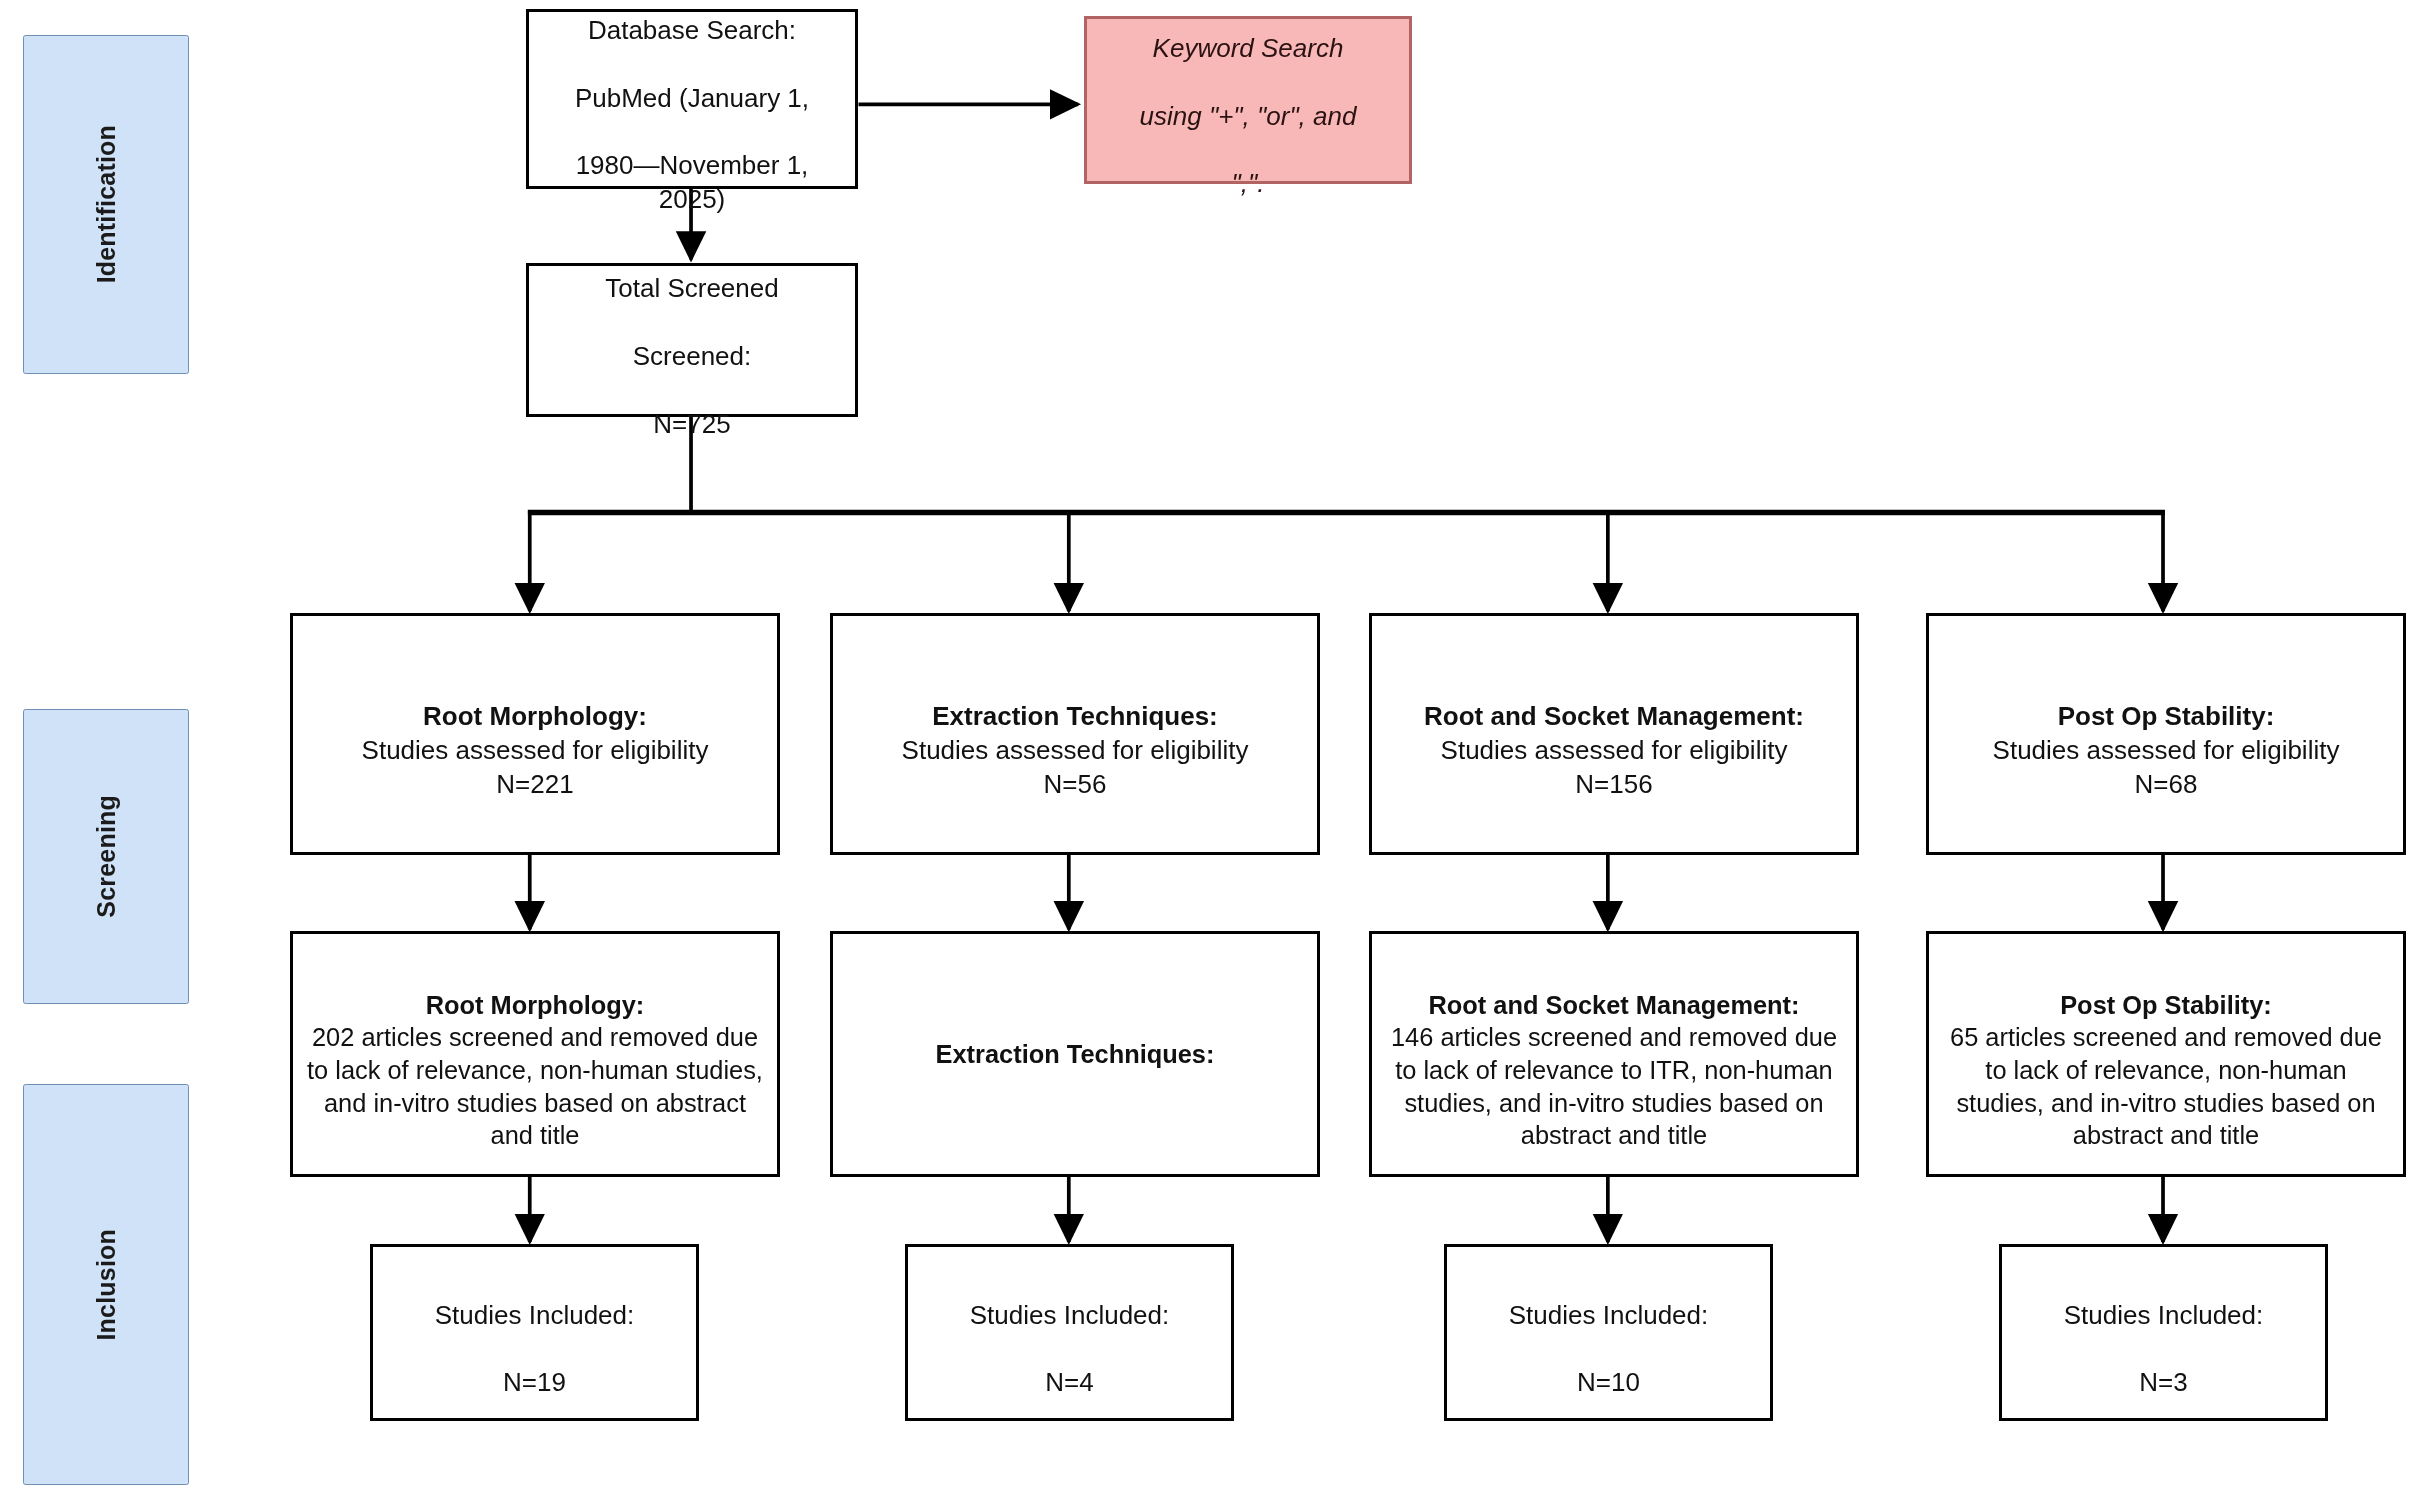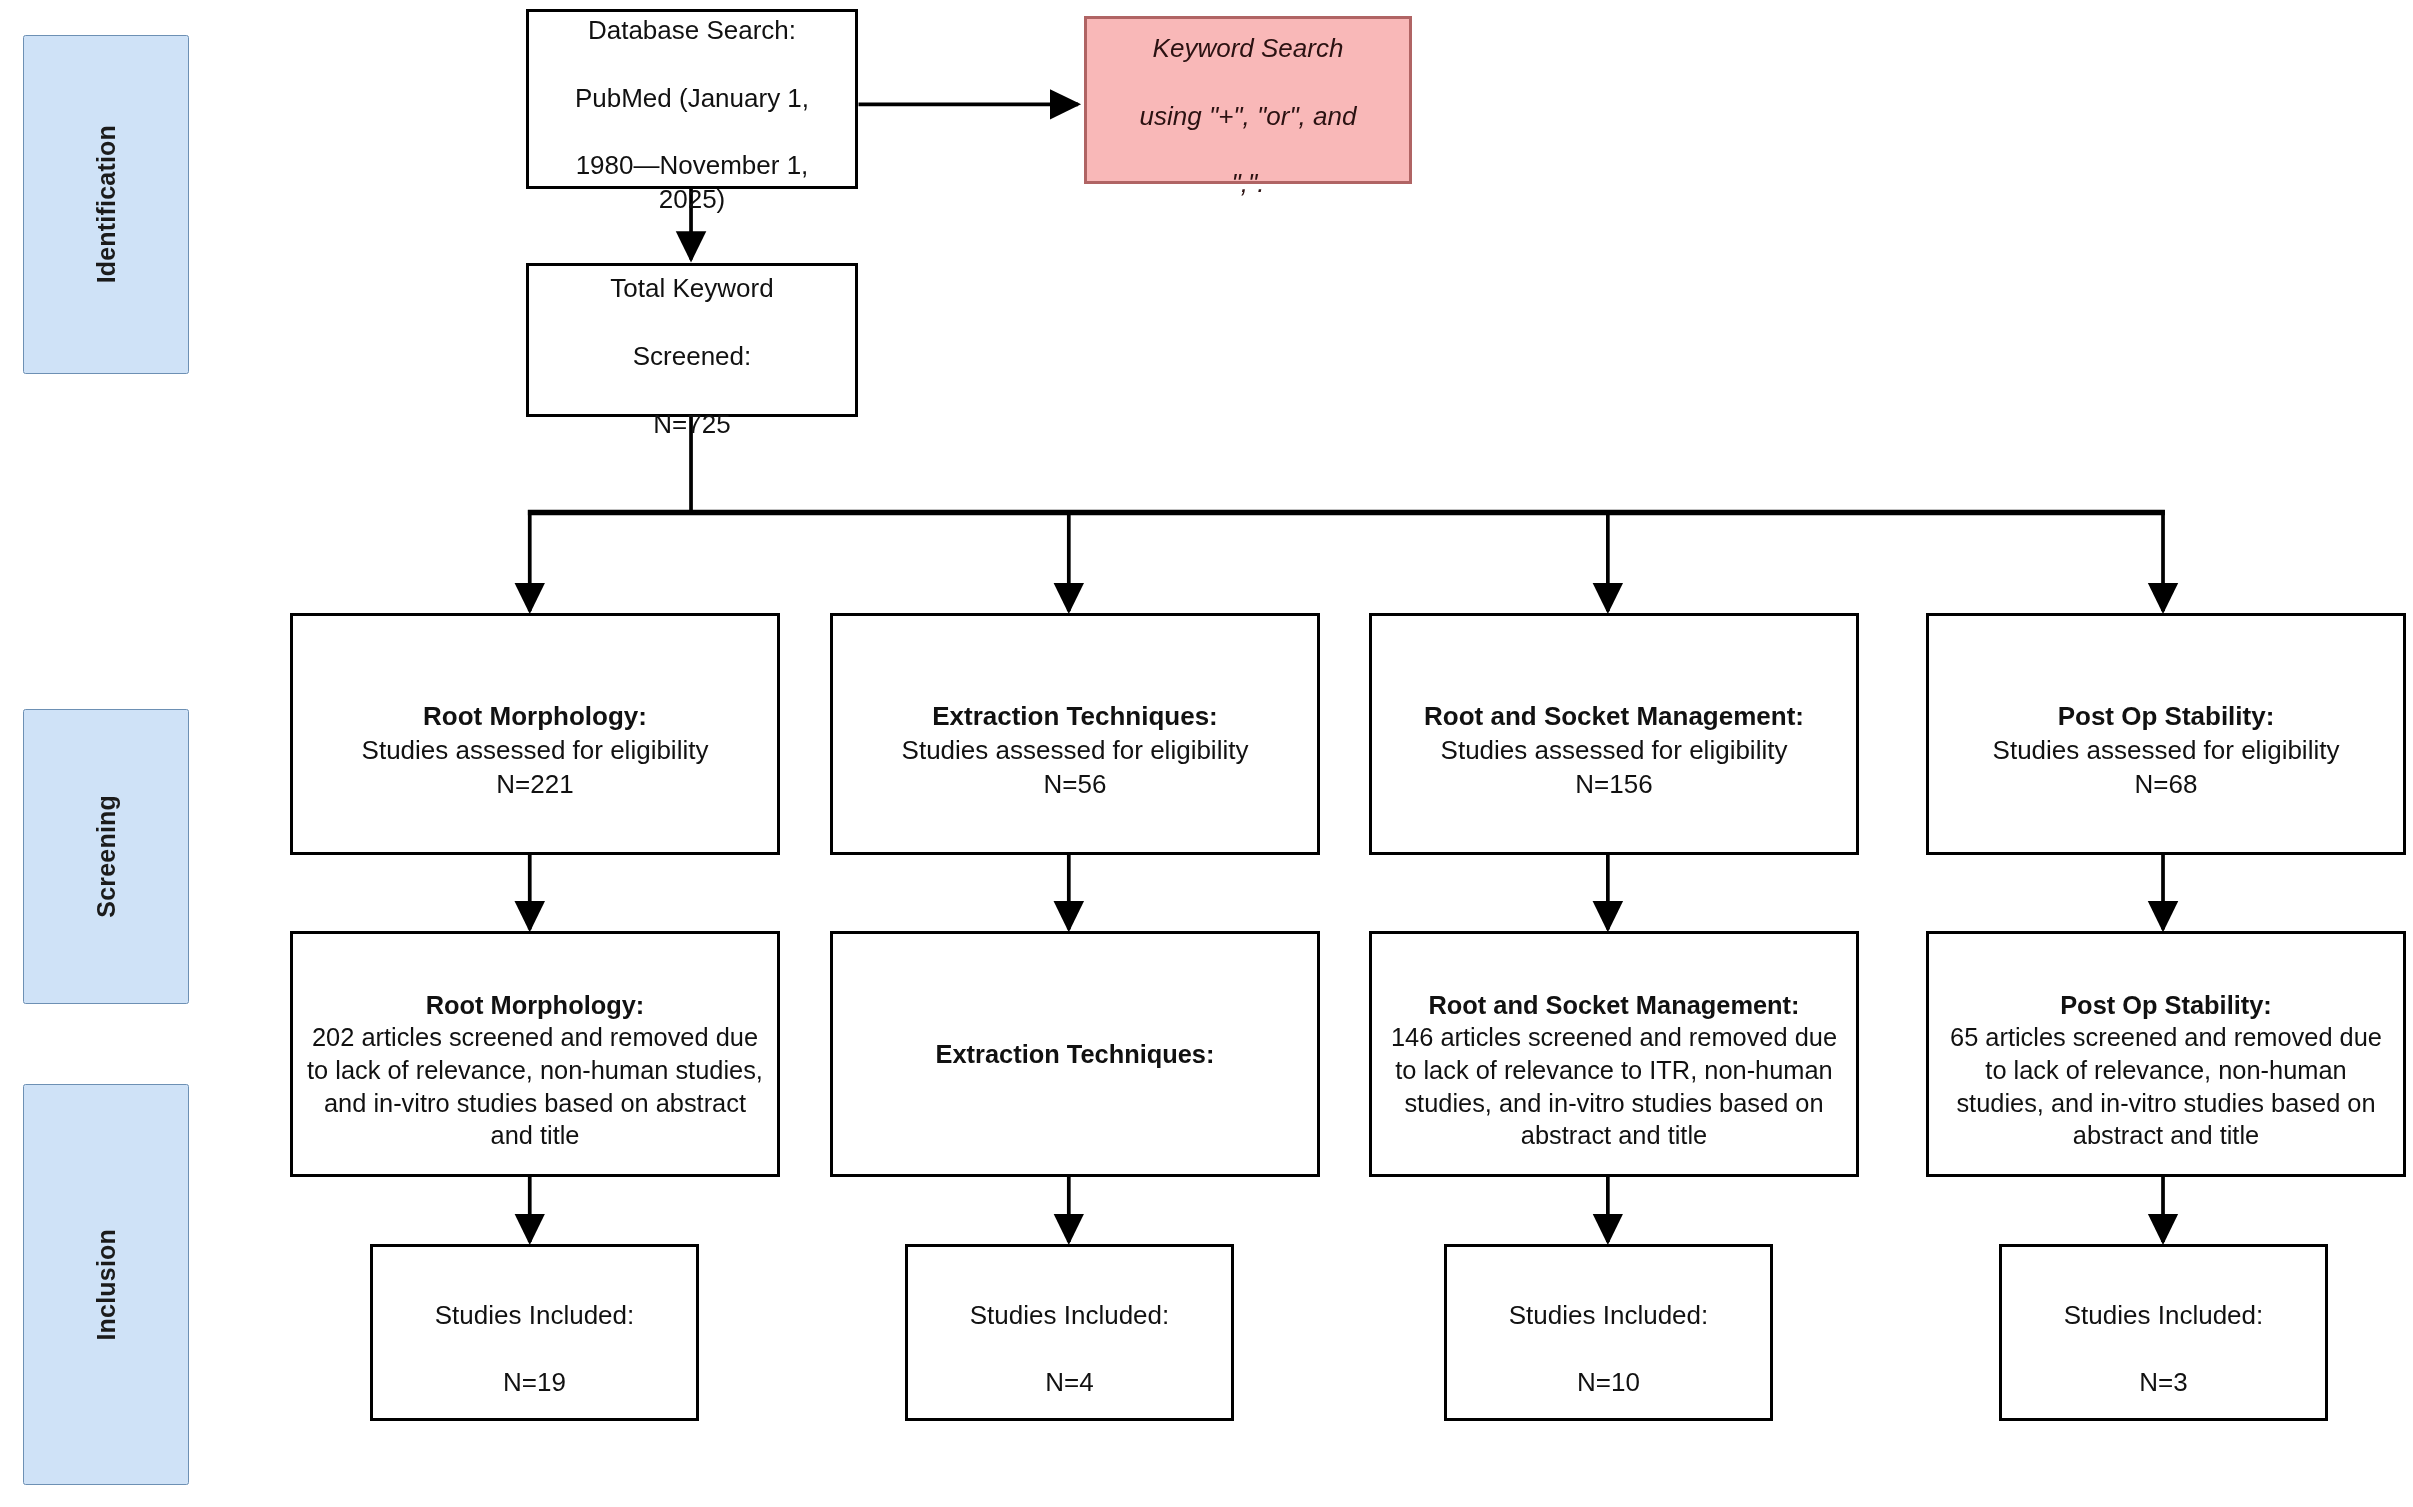--- a/index.html
+++ b/index.html
@@ -167,21 +167,21 @@
   <div class="node pink" style="left:1084px; top:15.5px; width:328px; height:168px;font-style:italic;">
     <div class="node-text">
       <span>Keyword Search</span><br>
       <span>using "+", "or", and</span><br>
       <span>",".</span>
     </div>
   </div>
 
   <div class="node" style="left:526px; top:263px; width:332px; height:154px;">
     <div class="node-text">
-      <span>Total Keyword</span><br>
+      <span>Total Screened</span><br>
       <span>Screened:</span><br>
       <span>N=725</span>
     </div>
   </div>
 
   <div class="node" style="left:290px; top:613px; width:490px; height:242px;">
     <div class="node-text">
       <span class="hdr">Root Morphology:</span><span>Studies assessed for eligibility
 N=221</span>
     </div>

